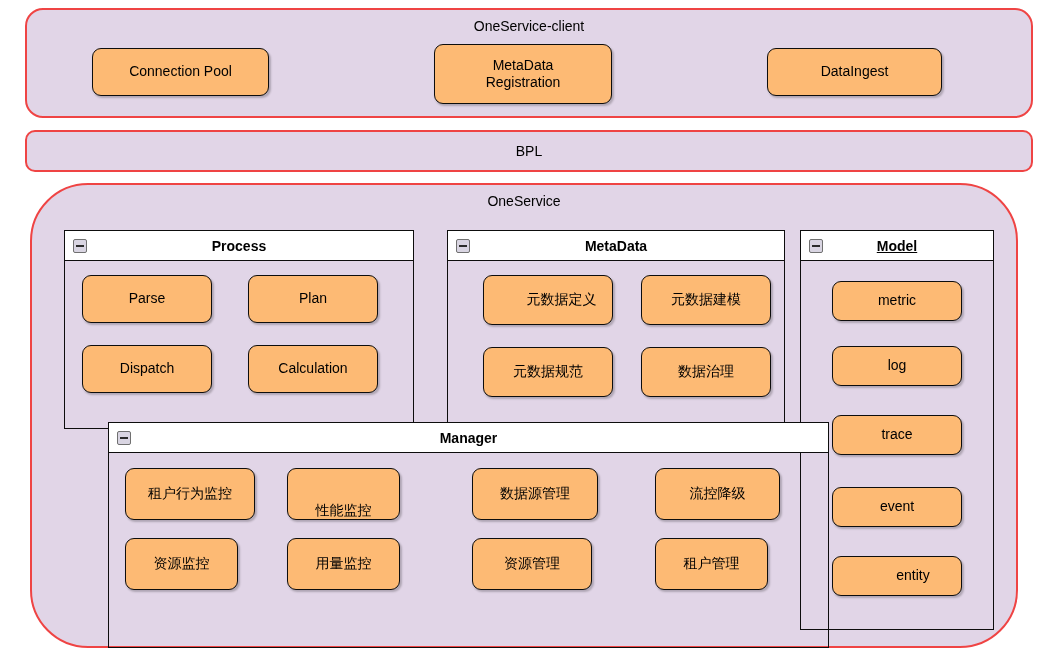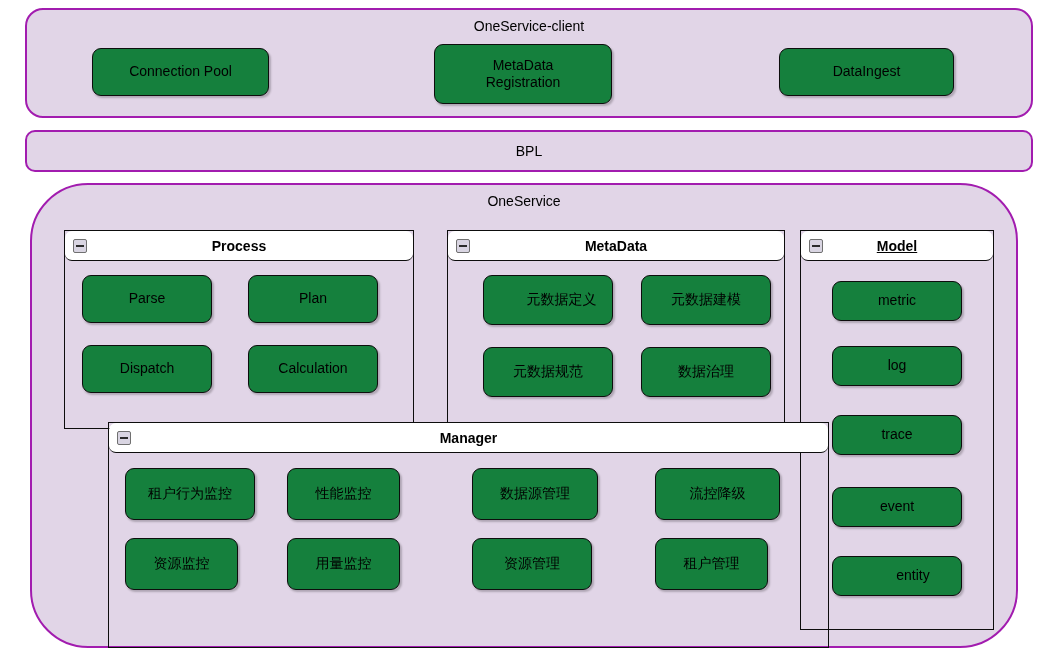--- a/index.html
+++ b/index.html
@@ -1,48 +1,48 @@
 <!DOCTYPE html>
 <html><head>
 <meta charset="utf-8">
 <style>
   html,body{margin:0;padding:0;background:#ffffff;}
   body{font-family:"Liberation Sans","DejaVu Sans",sans-serif;color:#000;}
   #canvas{position:relative;width:1056px;height:657px;background:#ffffff;overflow:hidden;}
 
   
-  .lav{background:#E1D5E7;border:2px solid #a21caf;box-sizing:border-box;}
+  .lav{background:#E1D5E7;border:2px solid #ef4444;box-sizing:border-box;}
   .container-title{position:absolute;top:8px;left:0;right:0;text-align:center;font-size:14px;color:#000;}
 
   #client-container{position:absolute;left:25px;top:8px;width:1008px;height:110px;border-radius:18px;}
   #bpl-bar{position:absolute;left:25px;top:130px;width:1008px;height:42px;border-radius:10px;
            display:flex;align-items:center;justify-content:center;font-size:14px;}
   #oneservice-container{position:absolute;left:30px;top:183px;width:988px;height:465px;border-radius:58px;}
 
   
-  .wbox{position:absolute;background:#15803d;border:1.5px solid #0d0d0d;border-radius:9px;
+  .wbox{position:absolute;background:#fdba74;border:1.5px solid #0d0d0d;border-radius:9px;
         box-sizing:border-box;display:flex;align-items:center;justify-content:center;
         text-align:center;font-size:14px;line-height:1.25;
         box-shadow:1.5px 2px 2px rgba(0,0,0,0.22);}
 
   
   .panel{position:absolute;border:1.5px solid #0d0d0d;box-sizing:border-box;background:transparent;}
   .panel-header{position:relative;height:30px;background:#ffffff;border-bottom:1.5px solid #0d0d0d;
                 box-sizing:border-box;display:flex;align-items:center;justify-content:center;
-                font-weight:bold;font-size:14px;border-radius:7px;}
+                font-weight:bold;font-size:14px;}
   .collapse-btn{position:absolute;left:8px;top:50%;transform:translateY(-50%);
                 width:14px;height:14px;background:#d9d5e2;border:1px solid #707070;border-radius:2px;
                 display:flex;align-items:center;justify-content:center;box-sizing:border-box;}
   .collapse-btn::after{content:"";display:block;width:8px;height:2px;background:#2b2b2b;}
 
   
   #box-connection-pool{left:65px;top:38px;width:177px;height:48px;}
   #box-metadata-registration{left:407px;top:34px;width:178px;height:60px;}
   #box-metadata-registration span{display:block;max-width:100px;}
-  #box-dataingest{left:740px;top:38px;width:175px;height:48px;margin-left:12px;}
+  #box-dataingest{left:740px;top:38px;width:175px;height:48px;}
 
   
   #panel-process{left:32px;top:45px;width:350px;height:199px;}
   #panel-metadata{left:415px;top:45px;width:338px;height:199px;}
   #panel-model{left:768px;top:45px;width:194px;height:400px;text-decoration:underline;}
   #panel-manager{left:32px;top:237px;width:721px;height:226px;margin-left:44px;}
 
   
   #box-parse{left:17px;top:44px;width:130px;height:48px;}
   #box-plan{left:183px;top:44px;width:130px;height:48px;}
@@ -58,21 +58,21 @@
   
   .model-box{left:31px;width:130px;height:40px;}
   #box-metric{top:50px;}
   #box-log{top:115px;}
   #box-trace{top:184px;}
   #box-event{top:256px;}
   #box-entity{top:325px;padding-left:32px;}
 
   
   #box-mg-1{left:16px;top:45px;width:130px;height:52px;}
-  #box-mg-2{left:178px;top:45px;width:113px;height:52px;}
+  #box-mg-2{left:178px;top:45px;width:113px;height:52px;align-items:flex-end;}
   #box-mg-3{left:363px;top:45px;width:126px;height:52px;}
   #box-mg-4{left:546px;top:45px;width:125px;height:52px;}
   #box-mg-5{left:16px;top:115px;width:113px;height:52px;}
   #box-mg-6{left:178px;top:115px;width:113px;height:52px;}
   #box-mg-7{left:363px;top:115px;width:120px;height:52px;}
   #box-mg-8{left:546px;top:115px;width:113px;height:52px;}
 </style>
 </head>
 <body>
 

